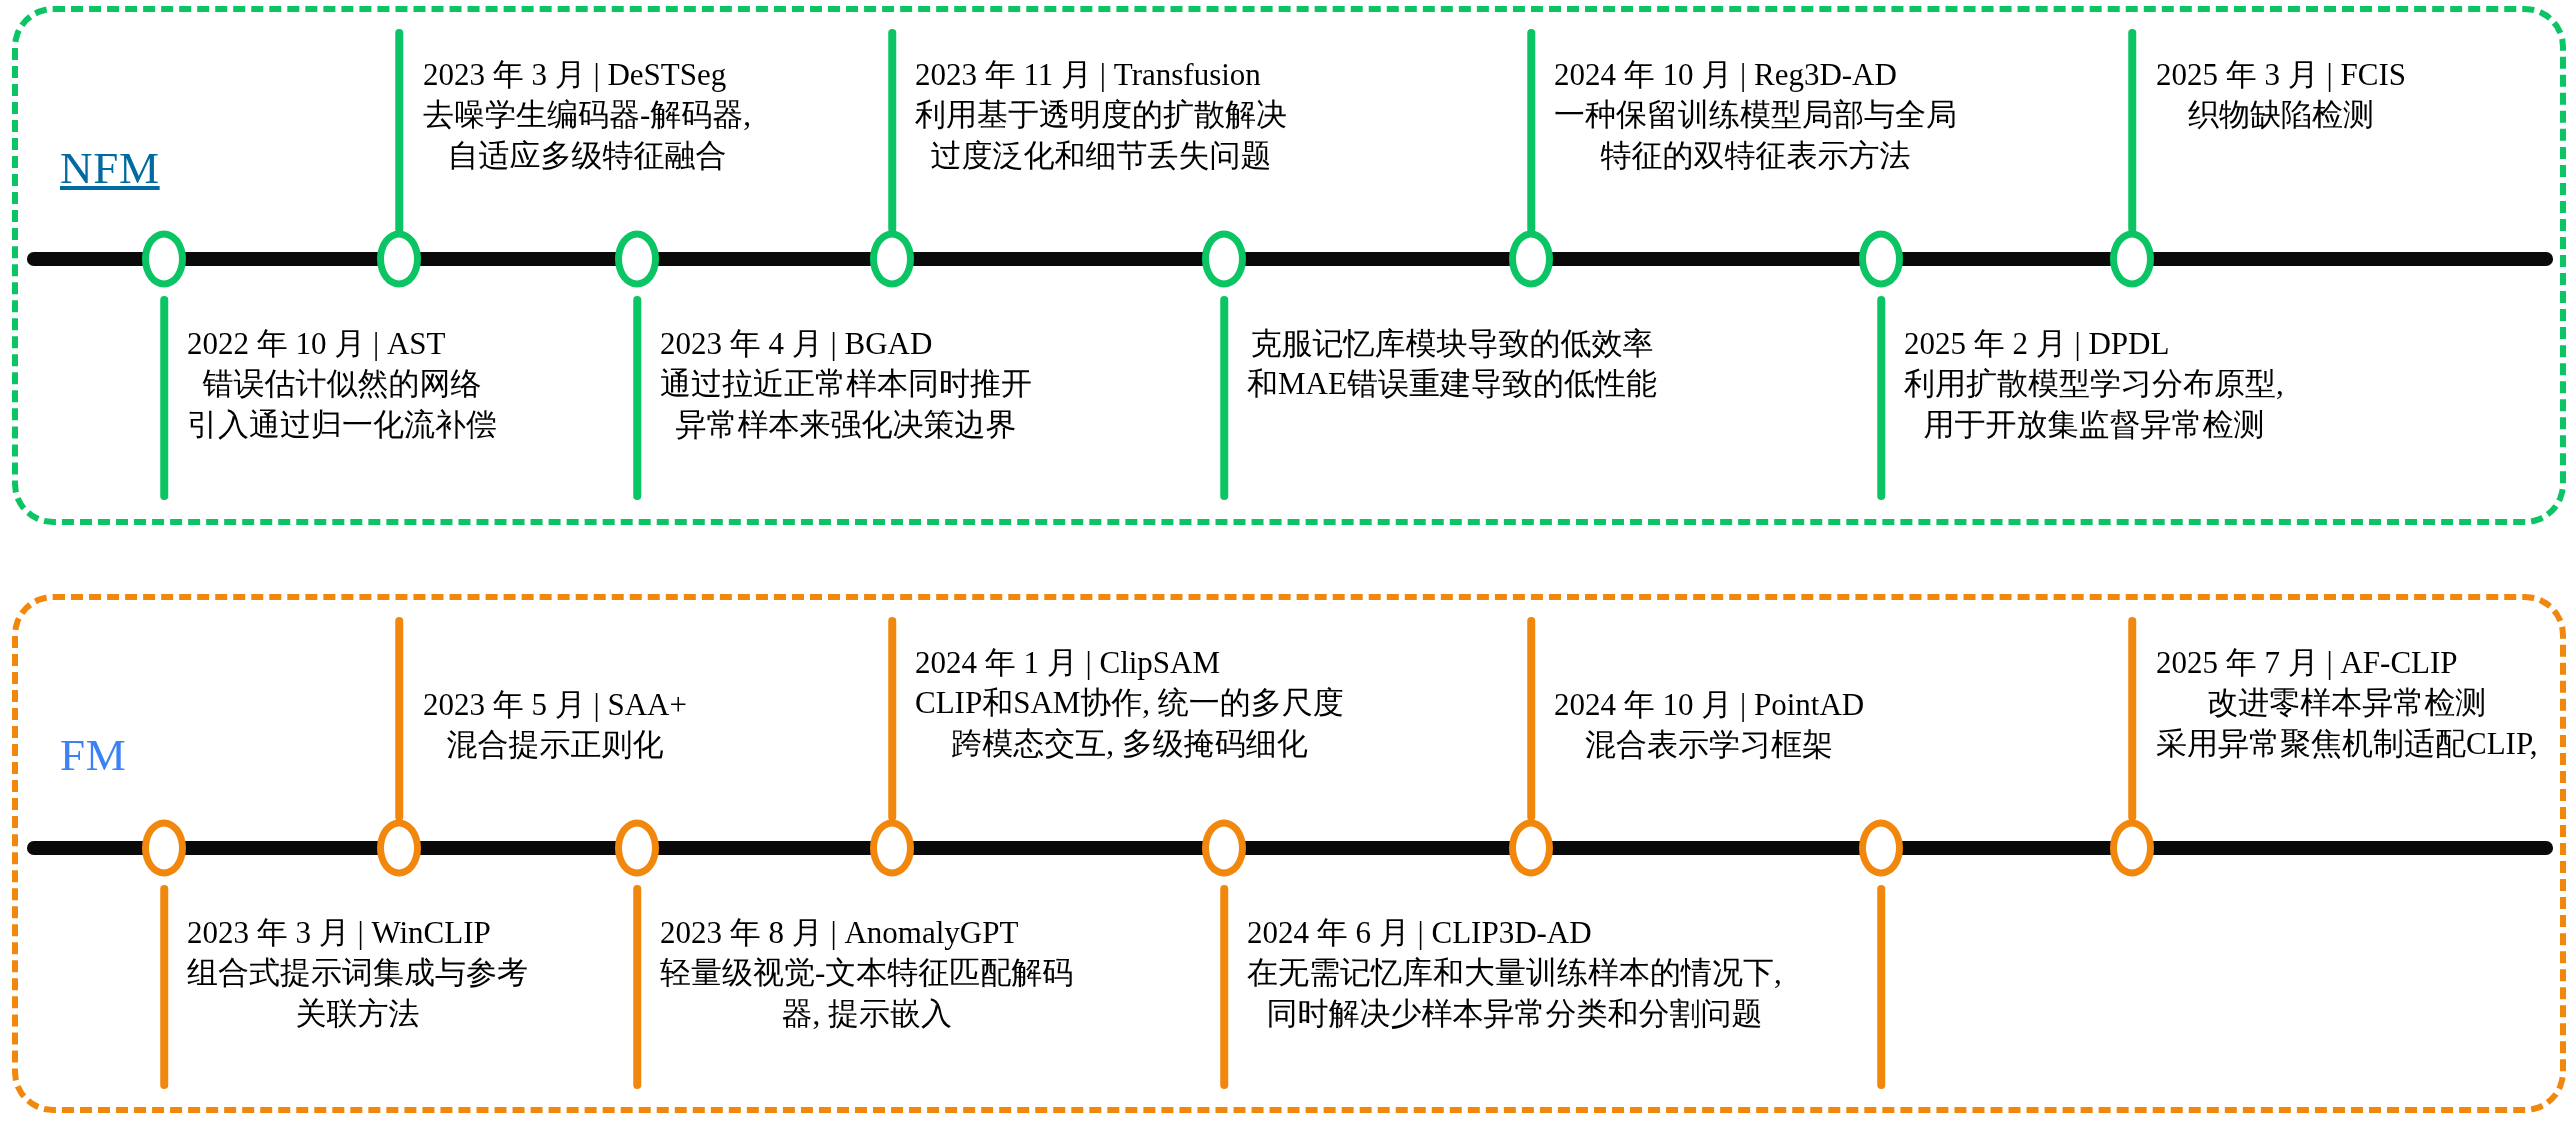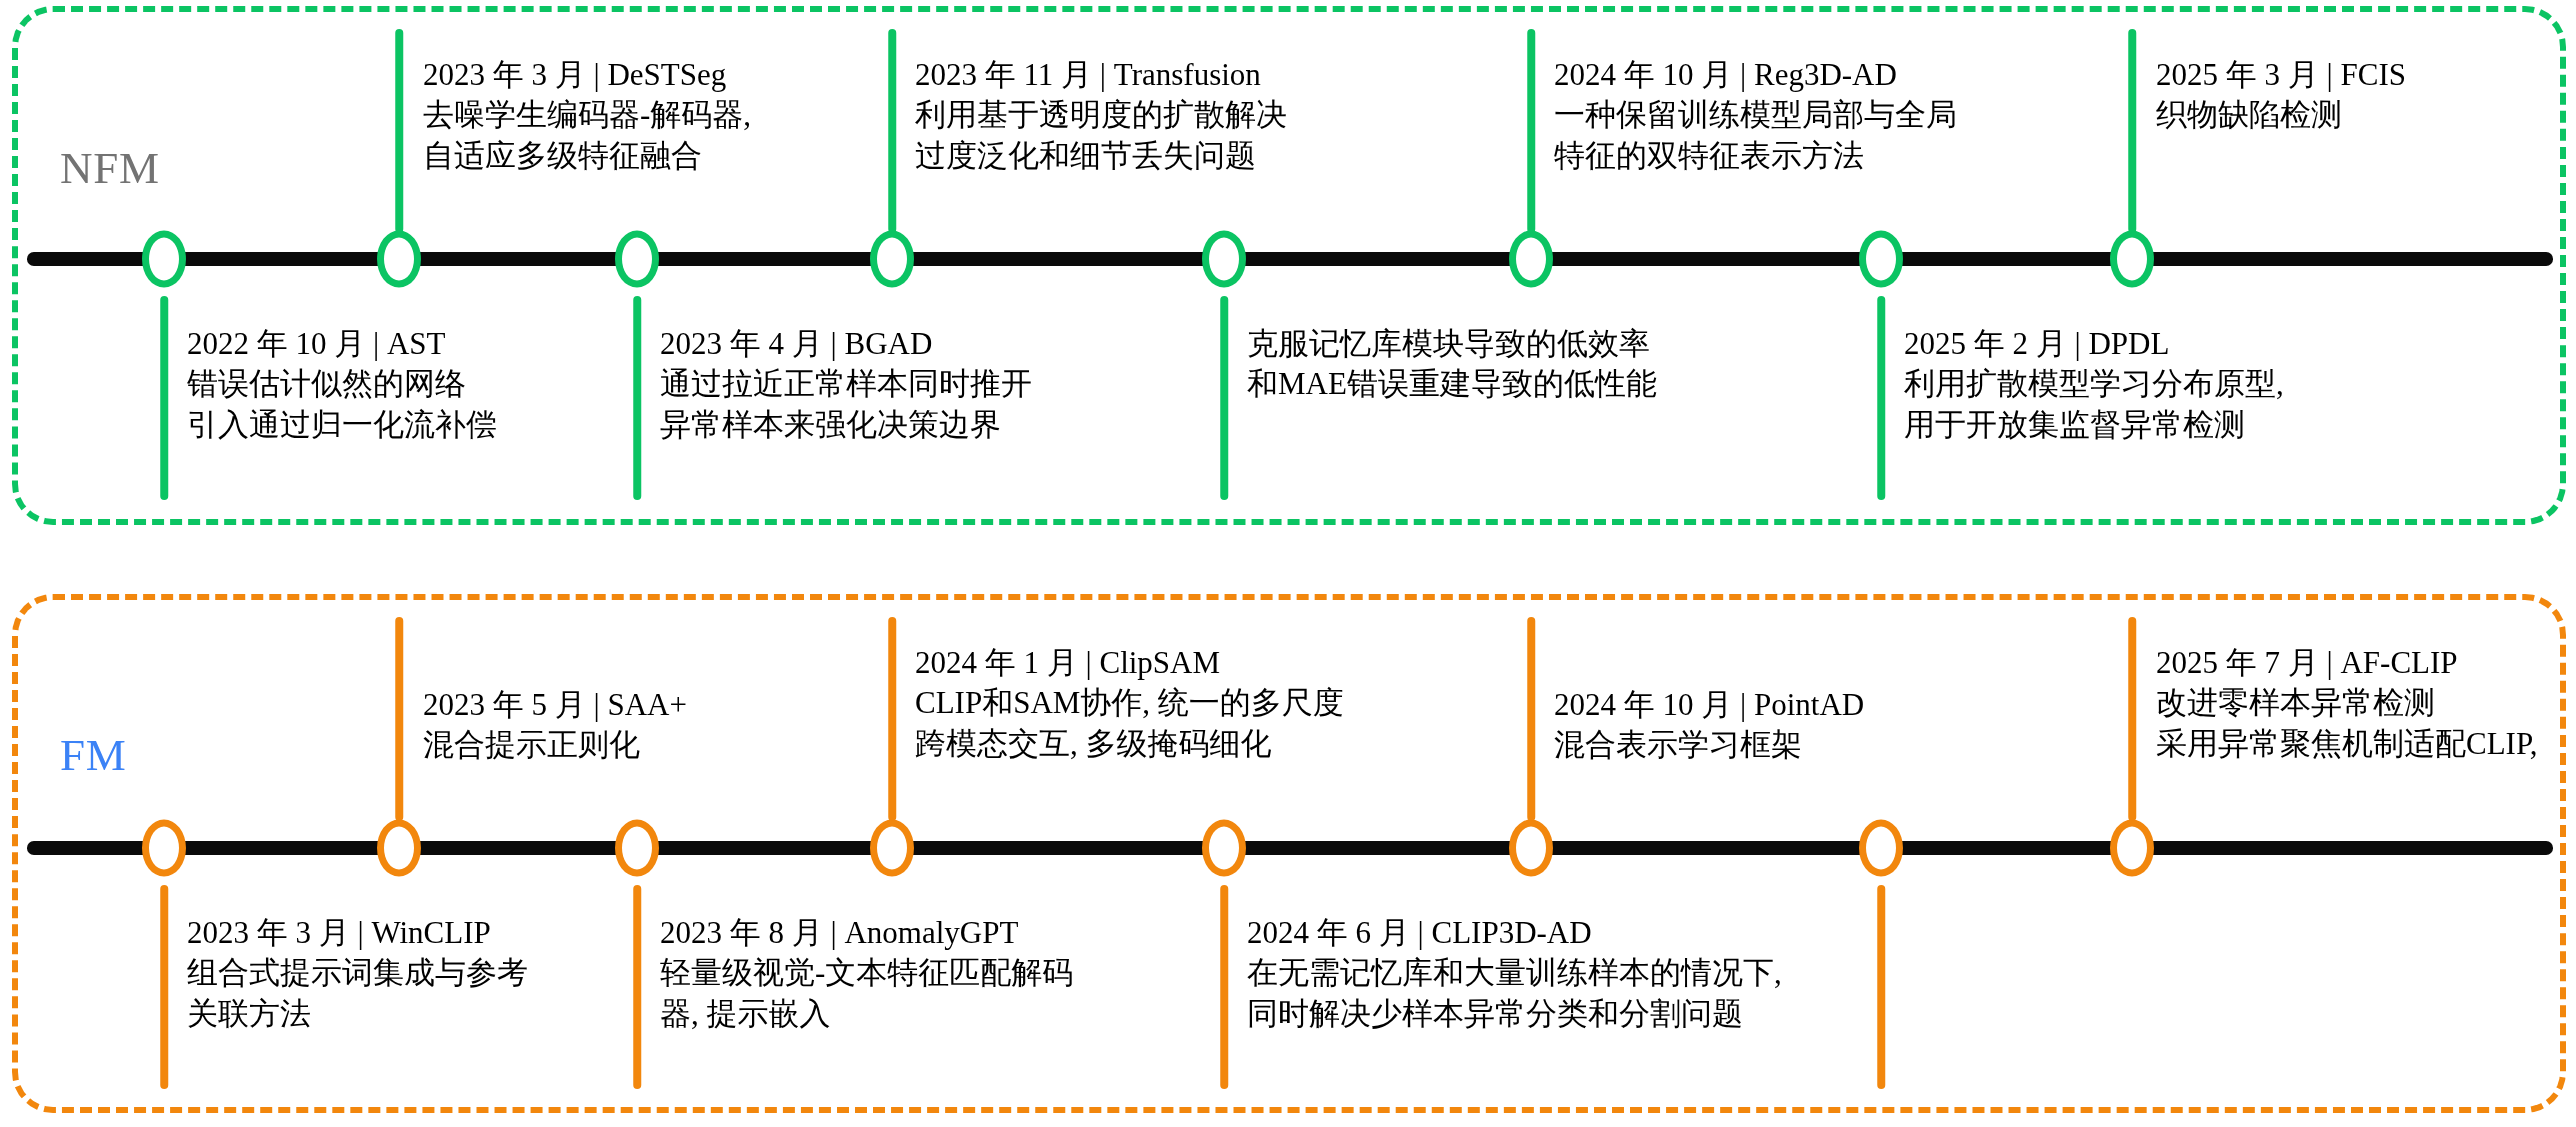--- a/index.html
+++ b/index.html
@@ -9,21 +9,21 @@
     -webkit-font-smoothing:antialiased;
   }
   .stage{position:absolute;left:0;top:0;width:2576px;height:1127px;}
 
   
   .group{position:absolute;box-sizing:border-box;border-style:dashed;border-radius:41px;}
   .group.nfm{left:12.3px;top:5.5px;width:2554px;height:519px;border-width:6.1px;border-color:#0bc463;}
   .group.fm {left:12.3px;top:594px;width:2554px;height:519px;border-width:6.1px;border-color:#f2870d;}
 
   .group-label{position:absolute;font-size:45px;line-height:1;letter-spacing:0.7px;}
-  .group-label.nfm{left:60px;top:146px;color:#737373;}
+  .group-label.nfm{left:60px;top:146px;color:#0369a1;text-decoration:underline;}
   .group-label.fm {left:60px;top:733px;color:#3b82f6;}
 
   
   .axis{position:absolute;left:27px;width:2526px;height:13.6px;background:#0a0a0a;border-radius:6.8px;}
   .axis.nfm{top:252px;}
   .axis.fm {top:841px;}
 
   
   .node{position:absolute;box-sizing:border-box;width:44px;height:57px;border-radius:50%;
         background:#ffffff;transform:translate(-50%,-50%);border-width:7.5px;border-style:solid;}
@@ -31,21 +31,21 @@
   .node.fm {top:848px;border-color:#f2870d;}
 
   
   .stem{position:absolute;width:7.5px;border-radius:4.1px;transform:translateX(-50%);}
   .stem.nfm{background:#0bc463;}
   .stem.fm {background:#f2870d;}
 
   
   .entry{position:absolute;color:#000000;}
   .entry .ttl{font-size:31px;line-height:1.30;white-space:nowrap;}
-  .entry .ln{font-size:31px;line-height:1.30;white-space:nowrap;}
+  .entry .ln{font-size:31px;line-height:1.30;white-space:nowrap;text-align:center;}
 </style>
 </head>
 <body>
 
 <div class="stage">
 
   <div class="group nfm"></div>
   <div class="group-label nfm">NFM</div>
   <div class="axis nfm"></div>
 

